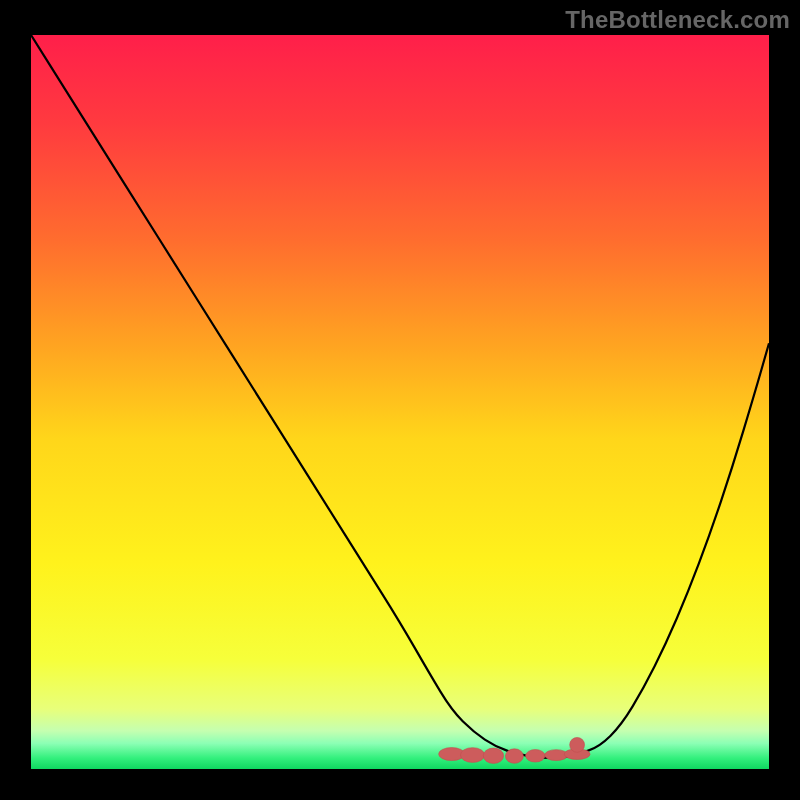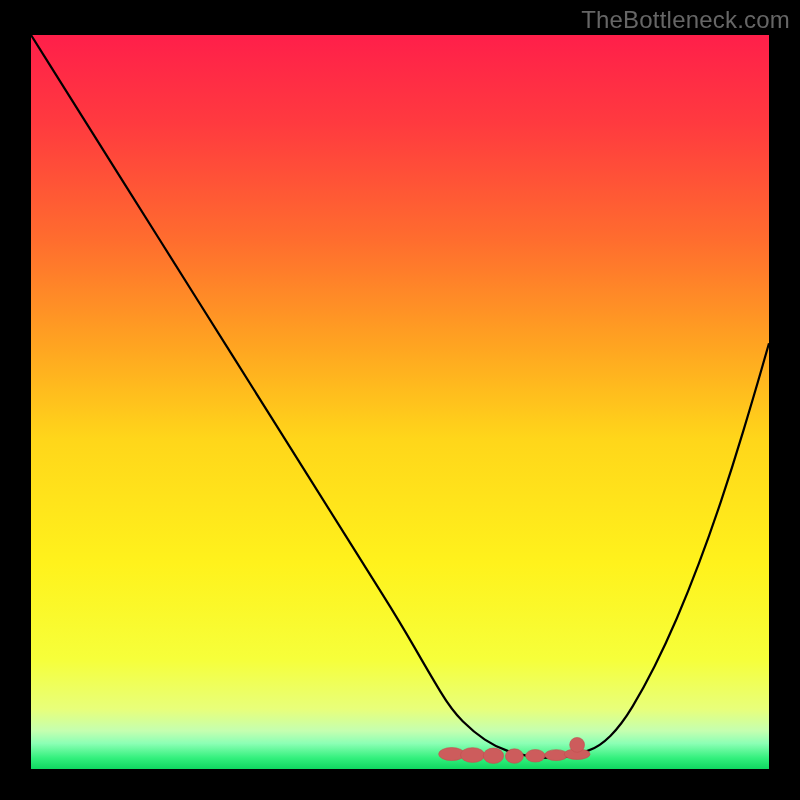--- a/index.html
+++ b/index.html
@@ -16,21 +16,21 @@
     height: 800px;
     background: #000;
   }
   .watermark {
     position: absolute;
     top: 6px;
     right: 10px;
     color: #666666;
     font-family: Arial, Helvetica, sans-serif;
     font-size: 24px;
-    font-weight: 400;
+    font-weight: 700;
     letter-spacing: 0.2px;
     z-index: 10;
   }
   .plot {
     position: absolute;
     left: 31px;
     top: 35px;
     width: 738px;
     height: 734px;
   }

